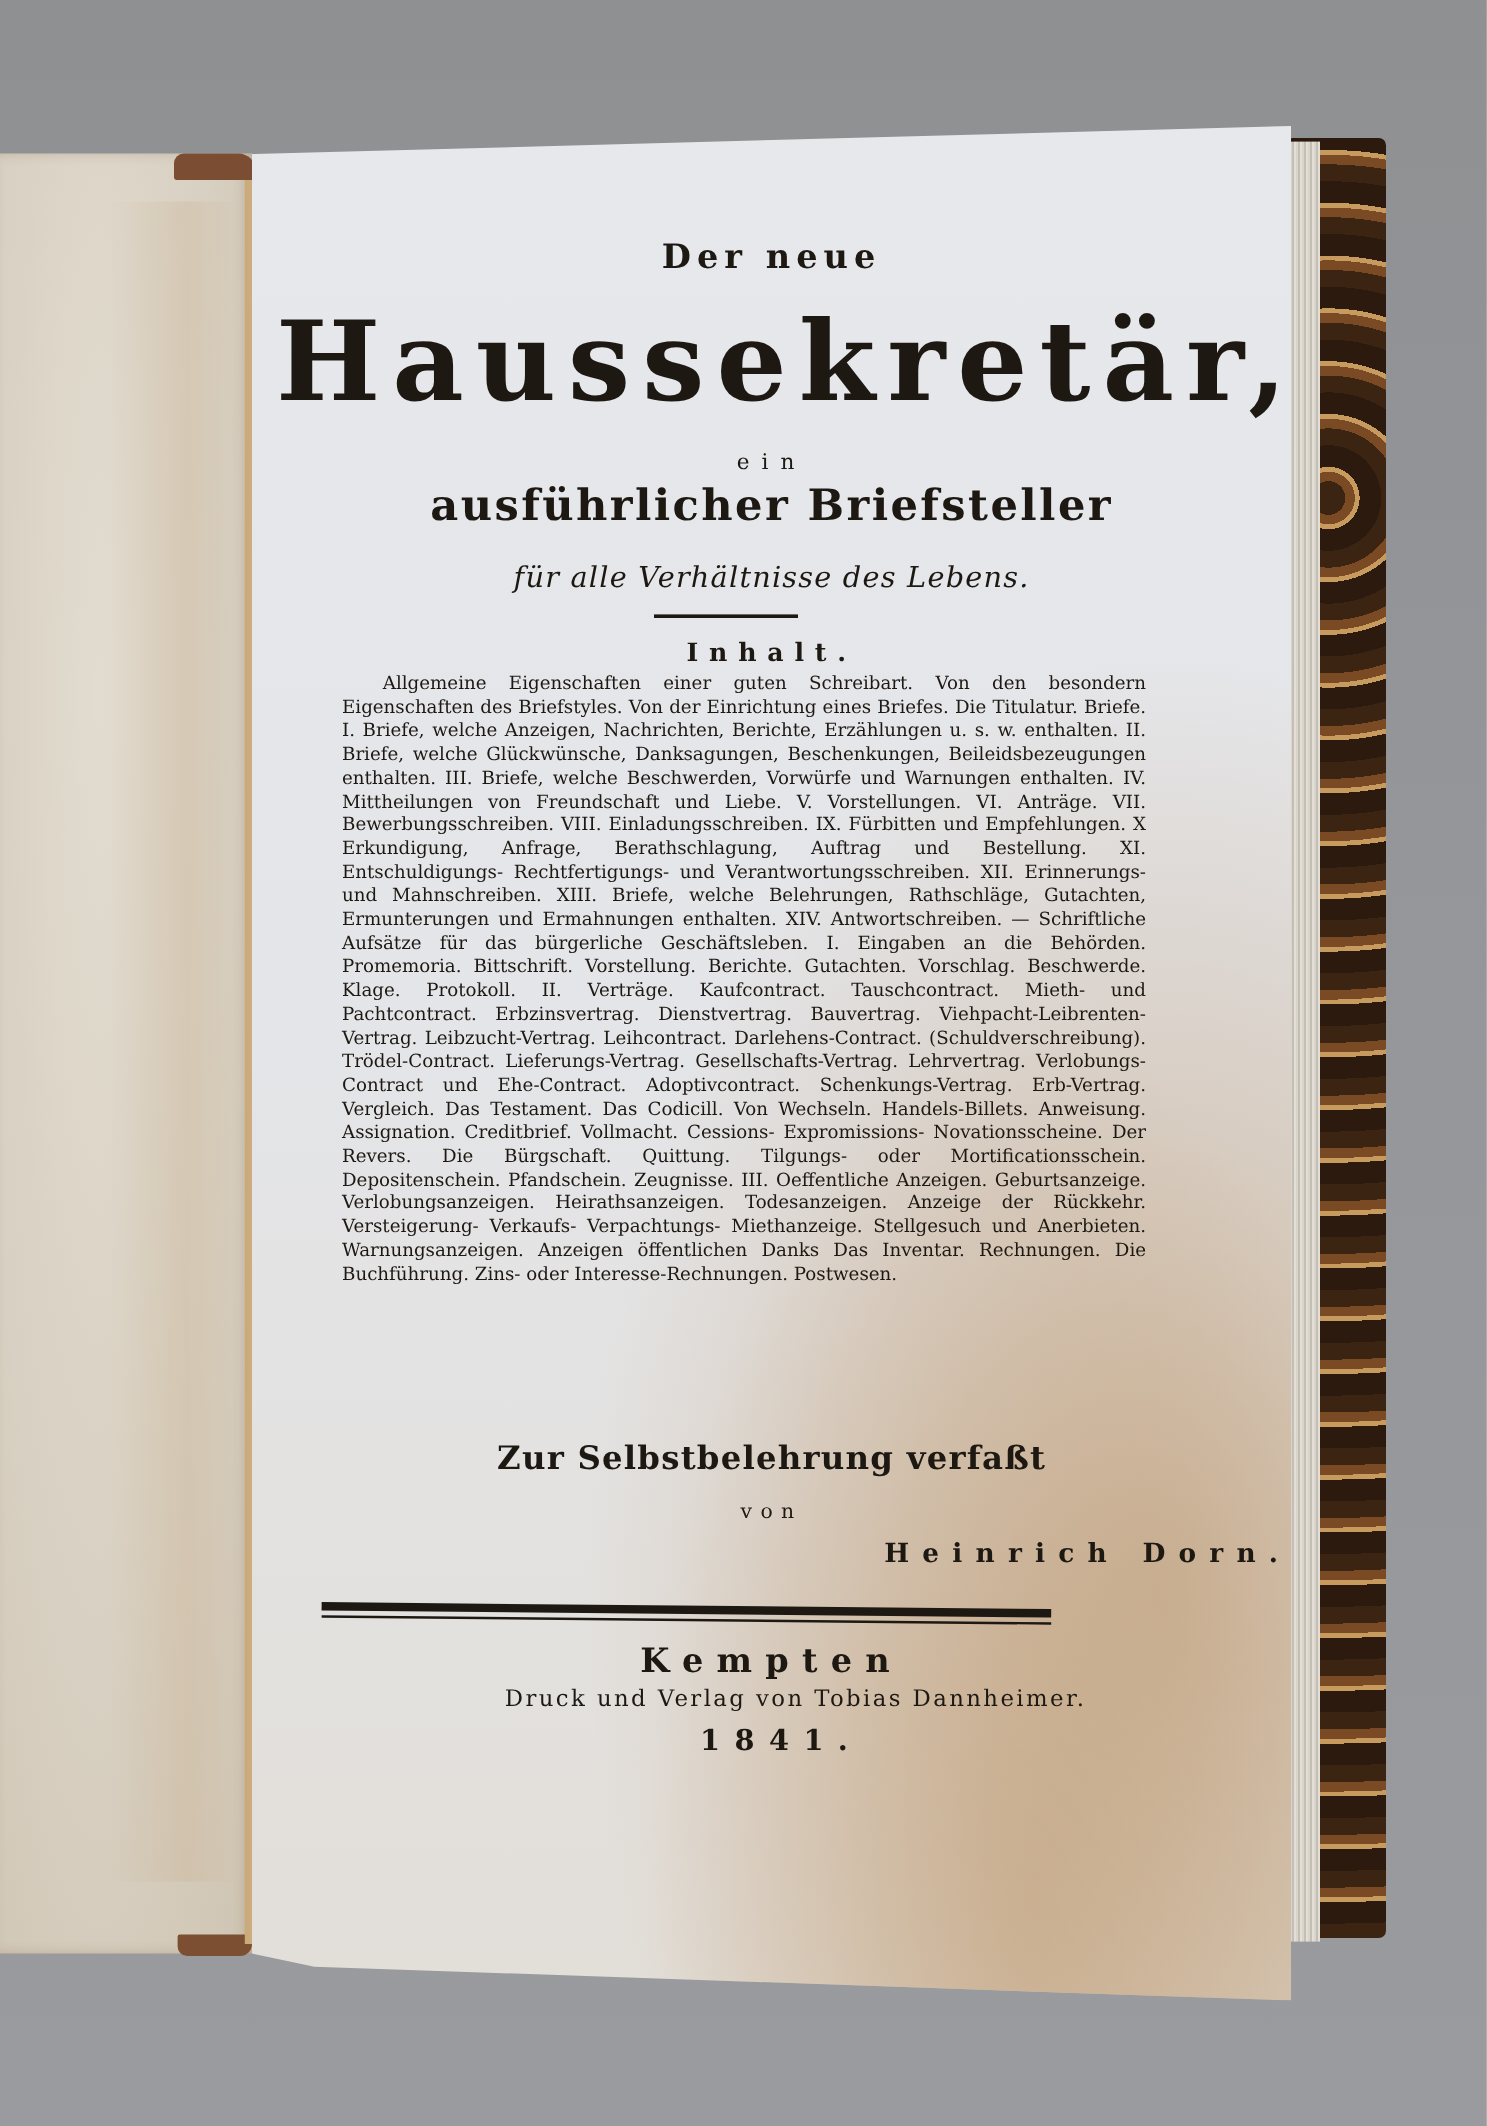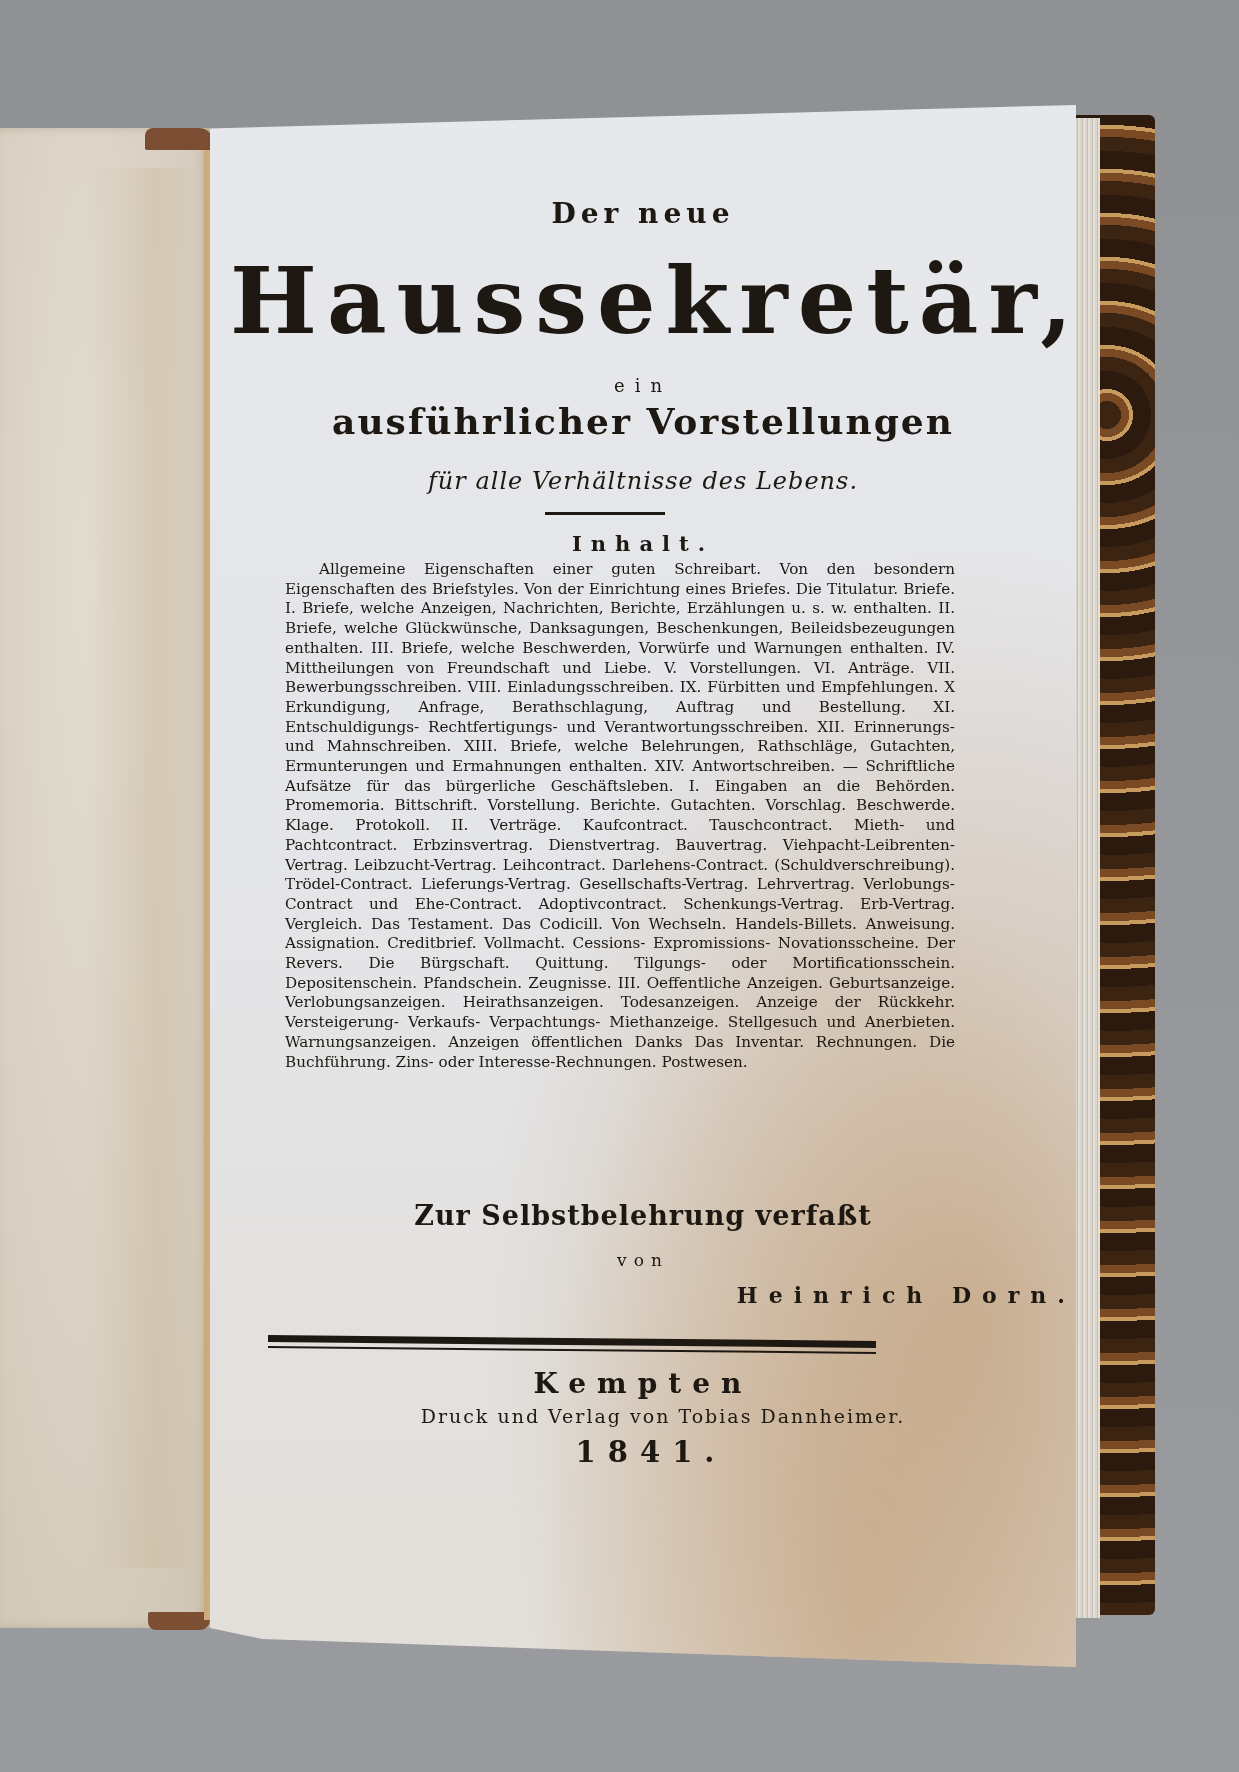--- a/index.html
+++ b/index.html
@@ -55,42 +55,42 @@
     font-size:15.2px; line-height:19.7px; text-align:justify; text-indent:34px;
     font-family:"DejaVu Serif", serif; hyphens:manual;margin-left:40px;
   }
   .l-zur { position:absolute; top:1095px; left:0; right:0; font-size:27px; font-weight:bold; letter-spacing:1px; }
   .l-von { position:absolute; top:1145px; left:0; right:0; font-size:17px; letter-spacing:7px; }
   .l-author { position:absolute; top:1177px; left:0; right:0; font-size:22px; letter-spacing:11px; font-weight:bold;text-align:right; }
   .rule-thick { position:absolute; top:1233px; left:58px; width:608px; height:7px; background:#1d1812; transform:rotate(0.55deg); }
   .rule-thin { position:absolute; top:1244px; left:58px; width:608px; height:2px; background:#1d1812; transform:rotate(0.55deg); }
   .l-place { position:absolute; top:1262px; left:0; right:0; font-size:28px; letter-spacing:11px; font-weight:bold; }
   .l-printer { position:absolute; top:1300px; left:40px; right:0; font-size:19px; letter-spacing:2px; }
-  .l-year { position:absolute; top:1330px; left:16px; right:0; font-size:29px; letter-spacing:12px; font-weight:bold; }
+  .l-year { position:absolute; top:1330px; left:16px; right:0; font-size:24px; letter-spacing:12px; font-weight:bold; }
 </style>
 </head>
 <body>
 
 <div></div>
 
 <div class="left-page">
   <div class="left-page-stain"></div>
 </div>
 <div class="headband-top"></div>
 <div class="headband-bottom"></div>
 <div class="spine-back"></div>
 <div class="page-edges"></div>
 <div class="gutter-strip"></div>
 
 <div class="title-page">
   <div class="tp-content">
     <div class="l-der-neue blackletter">Der neue</div>
     <div class="l-main blackletter">Haussekretär,</div>
     <div class="l-ein">ein</div>
-    <div class="l-sub blackletter">ausführlicher Vorstellungen</div>
+    <div class="l-sub blackletter">ausführlicher Briefsteller</div>
     <div class="l-subsub">für alle Verhältnisse des Lebens.</div>
     <div class="rule-short"></div>
     <div class="l-inhalt blackletter">Inhalt.</div>
     <div class="l-body">Allgemeine Eigenschaften einer guten Schreibart. Von den besondern Eigenschaften des Briefstyles. Von der Einrichtung eines Briefes. Die Titulatur. Briefe. I. Briefe, welche Anzeigen, Nachrichten, Berichte, Erzählungen u. s. w. enthalten. II. Briefe, welche Glückwünsche, Danksagungen, Beschenkungen, Beileidsbezeugungen enthalten. III. Briefe, welche Beschwerden, Vorwürfe und Warnungen enthalten. IV. Mittheilungen von Freundschaft und Liebe. V. Vorstellungen. VI. Anträge. VII. Bewerbungsschreiben. VIII. Einladungsschreiben. IX. Fürbitten und Empfehlungen. X Erkundigung, Anfrage, Berathschlagung, Auftrag und Bestellung. XI. Entschuldigungs- Rechtfertigungs- und Verantwortungsschreiben. XII. Erinnerungs- und Mahnschreiben. XIII. Briefe, welche Belehrungen, Rathschläge, Gutachten, Ermunterungen und Ermahnungen enthalten. XIV. Antwortschreiben. — Schriftliche Aufsätze für das bürgerliche Geschäftsleben. I. Eingaben an die Behörden. Promemoria. Bittschrift. Vorstellung. Berichte. Gutachten. Vorschlag. Beschwerde. Klage. Protokoll. II. Verträge. Kaufcontract. Tauschcontract. Mieth- und Pachtcontract. Erbzinsvertrag. Dienstvertrag. Bauvertrag. Viehpacht-Leibrenten-Vertrag. Leibzucht-Vertrag. Leihcontract. Darlehens-Contract. (Schuldverschreibung). Trödel-Contract. Lieferungs-Vertrag. Gesellschafts-Vertrag. Lehrvertrag. Verlobungs-Contract und Ehe-Contract. Adoptivcontract. Schenkungs-Vertrag. Erb-Vertrag. Vergleich. Das Testament. Das Codicill. Von Wechseln. Handels-Billets. Anweisung. Assignation. Creditbrief. Vollmacht. Cessions- Expromissions- Novationsscheine. Der Revers. Die Bürgschaft. Quittung. Tilgungs- oder Mortificationsschein. Depositenschein. Pfandschein. Zeugnisse. III. Oeffentliche Anzeigen. Geburtsanzeige. Verlobungsanzeigen. Heirathsanzeigen. Todesanzeigen. Anzeige der Rückkehr. Versteigerung- Verkaufs- Verpachtungs- Miethanzeige. Stellgesuch und Anerbieten. Warnungsanzeigen. Anzeigen öffentlichen Danks Das Inventar. Rechnungen. Die Buchführung. Zins- oder Interesse-Rechnungen. Postwesen.</div>
     <div class="l-zur blackletter">Zur Selbstbelehrung verfaßt</div>
     <div class="l-von">von</div>
     <div class="l-author blackletter">Heinrich Dorn.</div>
     <div class="rule-thick"></div>
     <div class="rule-thin"></div>
     <div class="l-place blackletter">Kempten</div>

